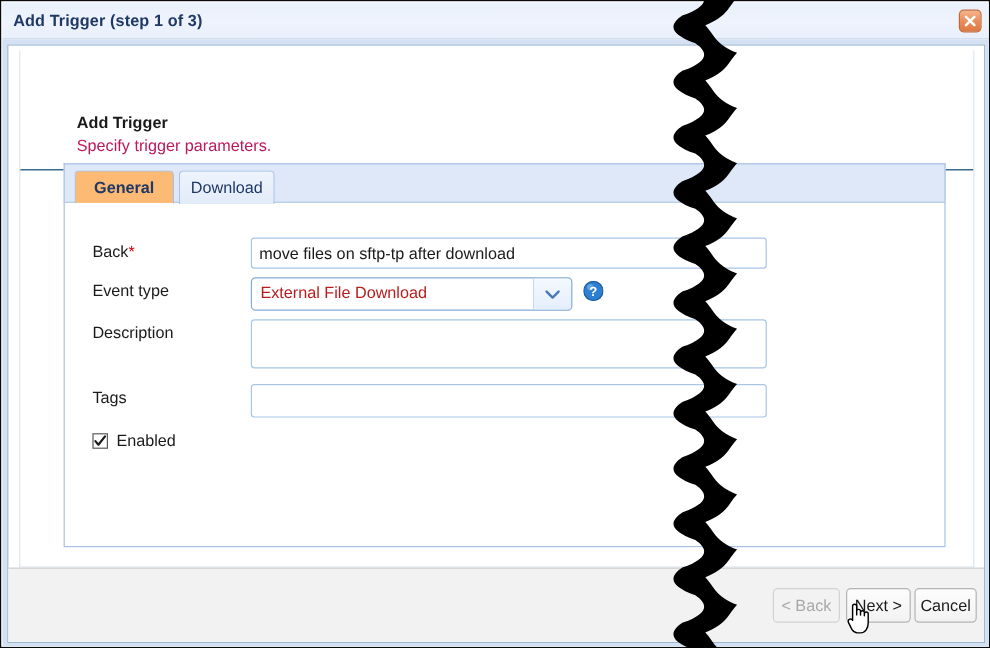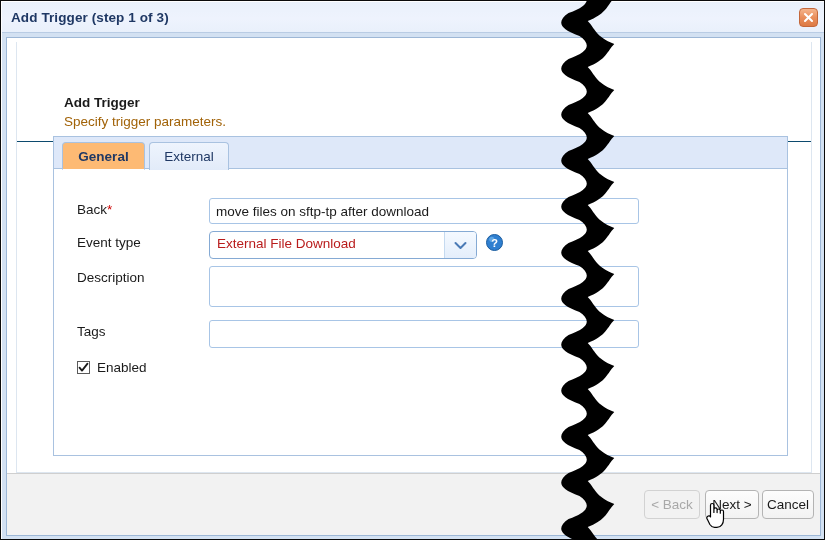--- a/index.html
+++ b/index.html
@@ -112,21 +112,21 @@
     font-size: 13.5px;
     font-weight: bold;
     color: #1a1a1a;
     white-space: nowrap;
   }
   .header-subtitle {
     position: absolute;
     left: 47px;
     top: 19px;
     font-size: 13.5px;
-    color: #a16207;
+    color: #be185d;
     white-space: nowrap;
   }
 
   
   .tab-strip {
     position: absolute;
     left: 36px;
     top: 94px;
     width: 735px;
     height: 33px;
@@ -387,21 +387,21 @@
 
       <div class="content-panel">
 
         <div class="header-block">
           <div class="header-title">Add Trigger</div>
           <div class="header-subtitle">Specify trigger parameters.</div>
         </div>
 
         <div class="tab-strip">
           <div class="tab tab-general">General</div>
-          <div class="tab tab-advanced">External</div>
+          <div class="tab tab-advanced">Download</div>
         </div>
 
         <div class="tab-body">
 
           <div class="form-row" style="top:29px;">
             <div class="form-label"><span>Back</span><span class="req-star">*</span></div>
             <input class="text-input input-name" type="text" value="move files on sftp-tp after download" style="">
           </div>
 
           <div class="form-row" style="top:62px;">

